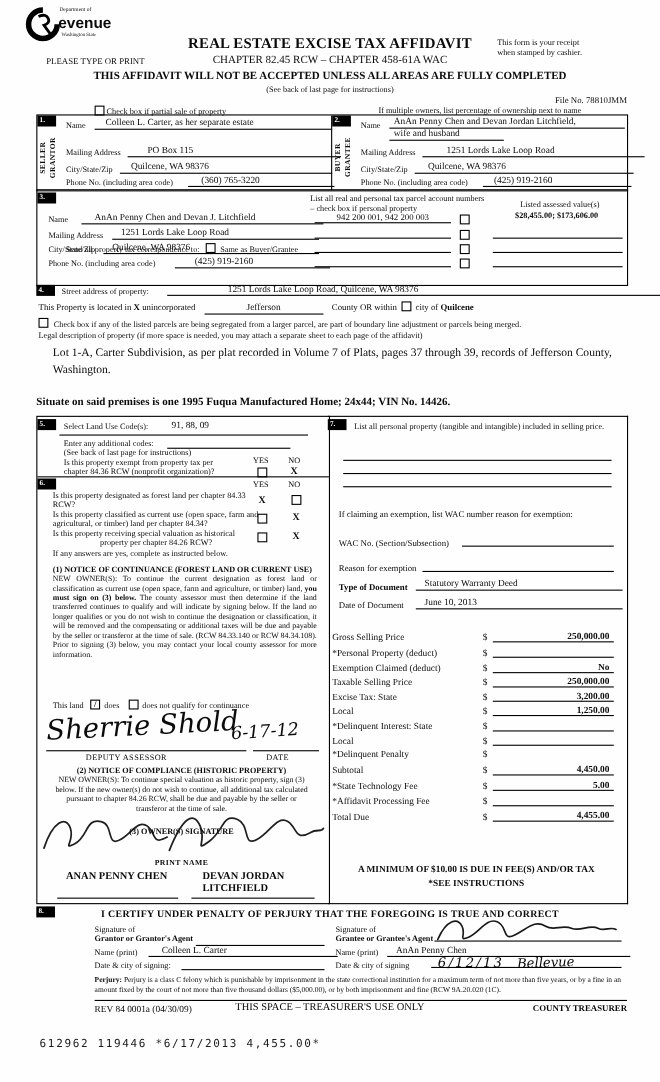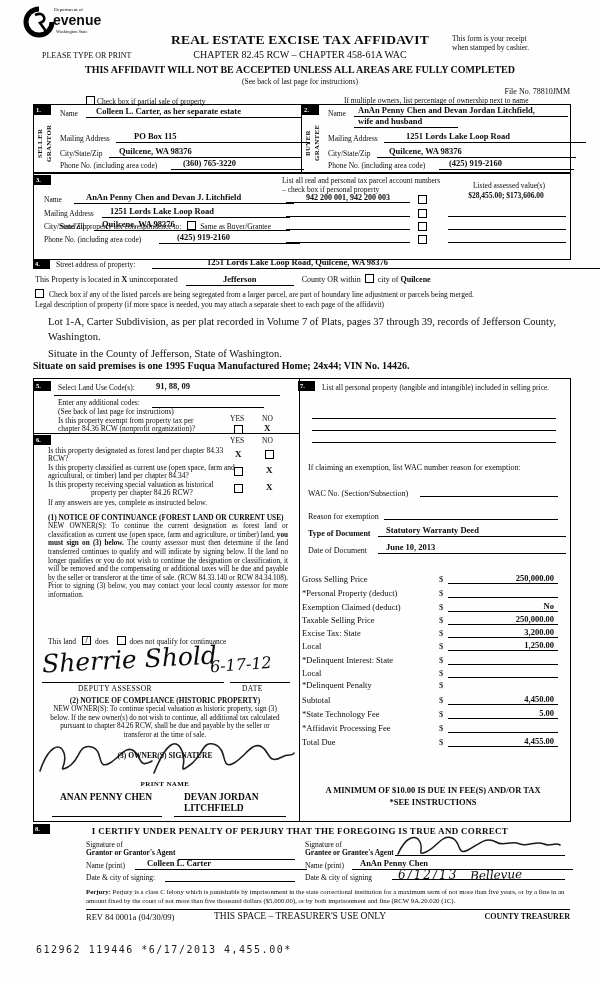--- a/index.html
+++ b/index.html
@@ -2,21 +2,21 @@
 <html><head>
 <meta charset="utf-8">
 <style>
   html,body{margin:0;padding:0;background:#888;}
   .page{position:relative;width:600px;height:984px;background:#fefefe;font-family:"Liberation Serif",serif;color:#0b0b0b;overflow:hidden;margin:0 auto;}
   .abs{position:absolute;}
   .t{font-size:7.5px;line-height:1.18;}
   .t8{font-size:8px;line-height:1.2;}
   .b{font-weight:bold;}
   .c{text-align:center;}
-  .v{font-weight:bold;font-size:8.5px;line-height:1.15;}
+  .v{font-weight:normal;font-size:8.5px;line-height:1.15;}
   .ul{border-bottom:1px solid #000;min-height:9px;}
   .frame{position:absolute;border:1.5px solid #000;}
   .numbox{position:absolute;background:#000;color:#fff;font-size:6.5px;font-weight:bold;width:15px;height:10px;padding-left:2px;line-height:10px;}
   .cb{display:inline-block;width:7px;height:7px;border:1px solid #000;vertical-align:-1px;line-height:7px;text-align:center;font-size:8px;font-weight:bold;overflow:hidden;}
   .cbabs{position:absolute;width:7px;height:7px;border:1px solid #000;line-height:7px;text-align:center;font-size:8px;font-weight:bold;overflow:hidden;}
   .vlab{position:absolute;writing-mode:vertical-rl;transform:rotate(180deg);font-size:6.8px;font-weight:bold;letter-spacing:.4px;height:50px;text-align:center;}
   .hand{font-family:"DejaVu Serif",serif;font-style:italic;}
   .mono{font-family:"DejaVu Sans Mono",monospace;}
   .sans{font-family:"Liberation Sans",sans-serif;}
   .xm{font-weight:bold;font-size:9px;position:absolute;}
@@ -144,21 +144,20 @@
     <span class="b">Quilcene</span>
   </div>
 
   <div class="abs t" style="left:35px;top:289px;width:540px;">
     <span class="cb" style="margin-right:3px;"></span>
     <span>Check box if any of the listed parcels are being segregated from a larger parcel, are part of boundary line adjustment or parcels being merged.</span>
   </div>
   <div class="abs t" style="left:35px;top:301px;">Legal description of property (if more space is needed, you may attach a separate sheet to each page of the affidavit)</div>
 
   <div class="abs" style="left:48px;top:314px;width:522px;font-size:10.5px;line-height:1.45;">Lot 1-A, Carter Subdivision, as per plat recorded in Volume 7 of Plats, pages 37 through 39, records of Jefferson County, Washington.</div>
-  <div class="abs" style="left:48px;top:348px;font-size:10.5px;">Situate in the County of Jefferson, State of Washington.</div>
   <div class="abs b" style="left:33px;top:360px;font-size:10px;">Situate on said premises is one 1995 Fuqua Manufactured Home; 24x44; VIN No. 14426.</div>
 
   <div class="frame" style="left:33px;top:378px;width:265px;height:442px;">
     <div class="numbox" style="left:0;top:2px;">5.</div>
     <div class="abs t" style="left:24px;top:5px;">Select Land Use Code(s):</div>
     <div class="abs v" style="left:122px;top:3px;">91, 88, 09</div>
     <div class="hline" style="left:20px;top:16px;width:226px;"></div>
     <div class="abs t" style="left:24px;top:20px;">Enter any additional codes:</div>
     <div class="abs ul" style="left:118px;top:19px;width:112px;"></div>
     <div class="abs t" style="left:24px;top:29px;">(See back of last page for instructions)</div>

